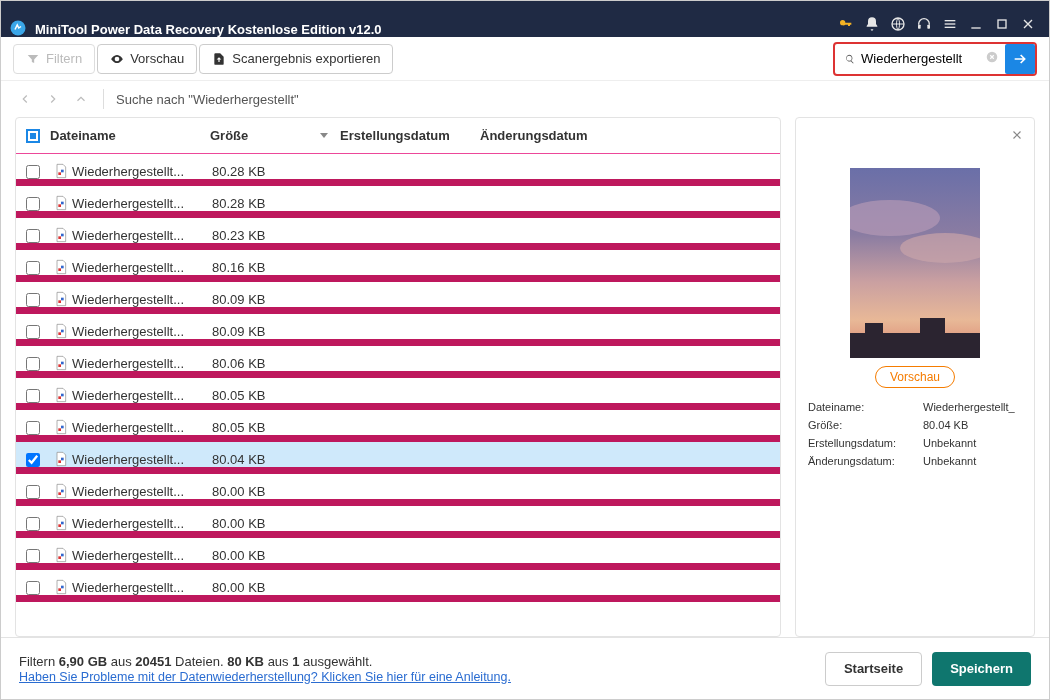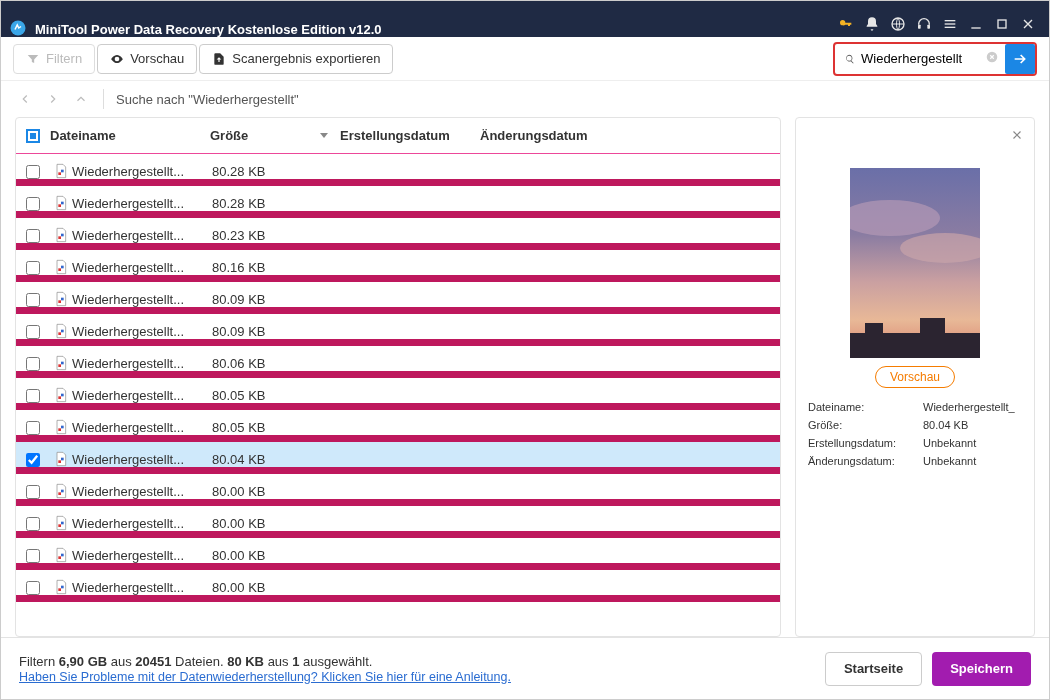--- a/index.html
+++ b/index.html
@@ -82,21 +82,21 @@
   .kv { display:flex; font-size:11px; padding:3px 0; }
   .kv .k { width:115px; color:#333; }
   .kv .v { flex:1; color:#333; overflow:hidden; text-overflow:ellipsis; white-space:nowrap;}
   
   .footer { height:62px; border-top:1px solid #e3e3e3; display:flex; align-items:center; padding:0 18px; flex:0 0 auto;}
   .footer .info { font-size:13px; }
   .footer .info a { color:#2a6cd1; text-decoration:underline; font-size:12.5px;}
   .footer .actions { margin-left:auto; display:flex; gap:10px;}
   .footbtn { height:34px; padding:0 18px; border-radius:4px; display:flex; align-items:center; font-weight:bold; cursor:pointer;}
   .footbtn.secondary { border:1px solid #ccc; background:#fff; color:#333;}
-  .footbtn.primary { background:#a21caf; color:#fff; }
+  .footbtn.primary { background:#0f766e; color:#fff; }
   .sort-caret { width:0;height:0;border-left:4px solid transparent;border-right:4px solid transparent;border-top:5px solid #888; margin-left:auto; margin-right:12px;}
   .chk-indeterminate {
     width:14px;height:14px;border:2px solid #1b87e5;position:relative;
   }
   .chk-indeterminate::after{content:"";position:absolute;inset:2px;background:#1b87e5;}
   .clear-x { color:#ccc; margin-left:4px; cursor:pointer;}
 </style>
 </head>
 <body>
 

